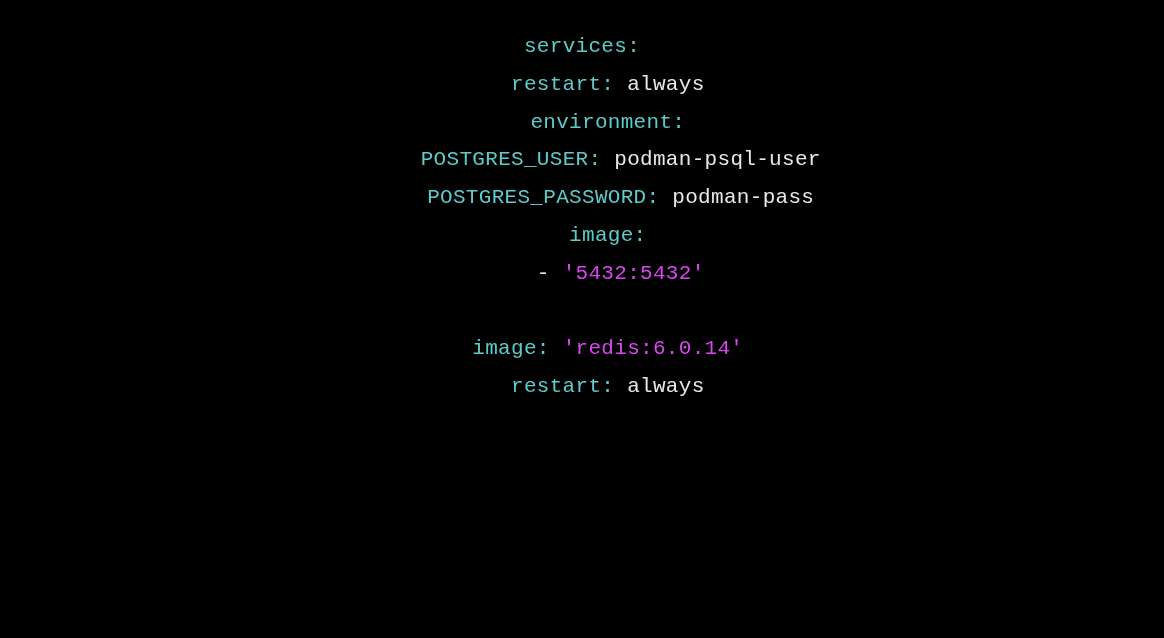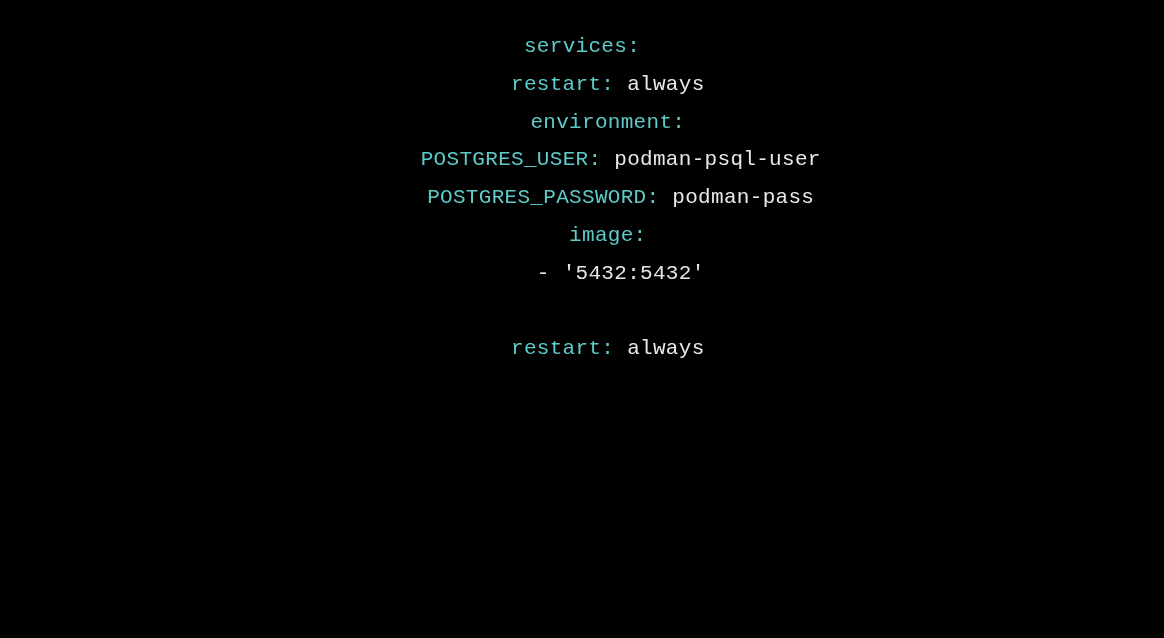--- a/index.html
+++ b/index.html
@@ -20,21 +20,21 @@
       overflow: hidden;
       letter-spacing: 0.3px;
     }
     .key {
       color: #5fcaca;
     }
     .value {
       color: #e8e8e8;
     }
     .string {
-      color: #e5e5e5;
+      color: #d946ef;
     }
     .dash {
       color: #e8e8e8;
     }
     .colon {
       color: #5fcaca;
     }
     .line {
       white-space: pre;
     }
@@ -44,14 +44,15 @@
 
 <div>
 <div class="line"><span class="key">services</span><span class="colon">:</span></div>
 <div class="line">    <span class="key">restart</span><span class="colon">:</span> <span class="value">always</span></div>
 <div class="line">    <span class="key">environment</span><span class="colon">:</span></div>
 <div class="line">      <span class="key">POSTGRES_USER</span><span class="colon">:</span> <span class="value">podman-psql-user</span></div>
 <div class="line">      <span class="key">POSTGRES_PASSWORD</span><span class="colon">:</span> <span class="value">podman-pass</span></div>
 <div class="line">    <span class="key">image</span><span class="colon">:</span></div>
 <div class="line">      <span class="dash">-</span> <span class="string">'5432:5432'</span></div>
 <div class="line"> </div>
+<div class="line">    <span class="key">image</span><span class="colon">:</span> <span class="string">'redis:6.0.14'</span></div>
 <div class="line">    <span class="key">restart</span><span class="colon">:</span> <span class="value">always</span></div>
 </div>
 
 </body></html>

